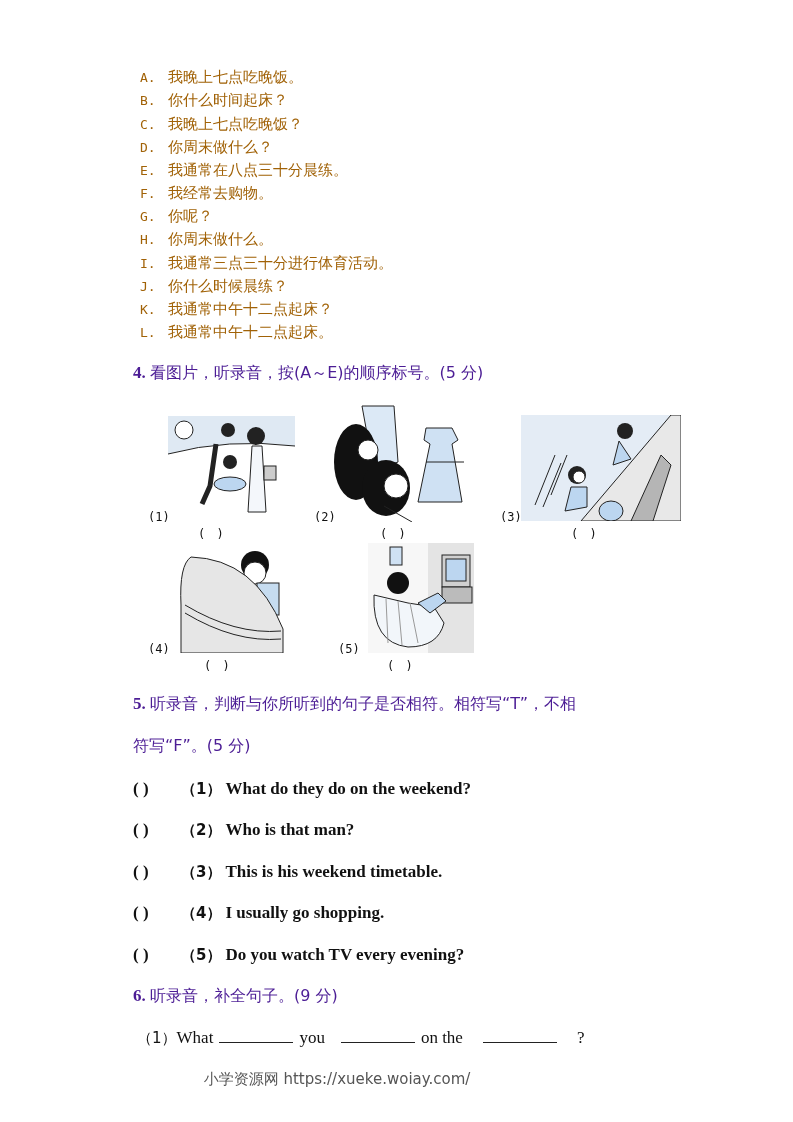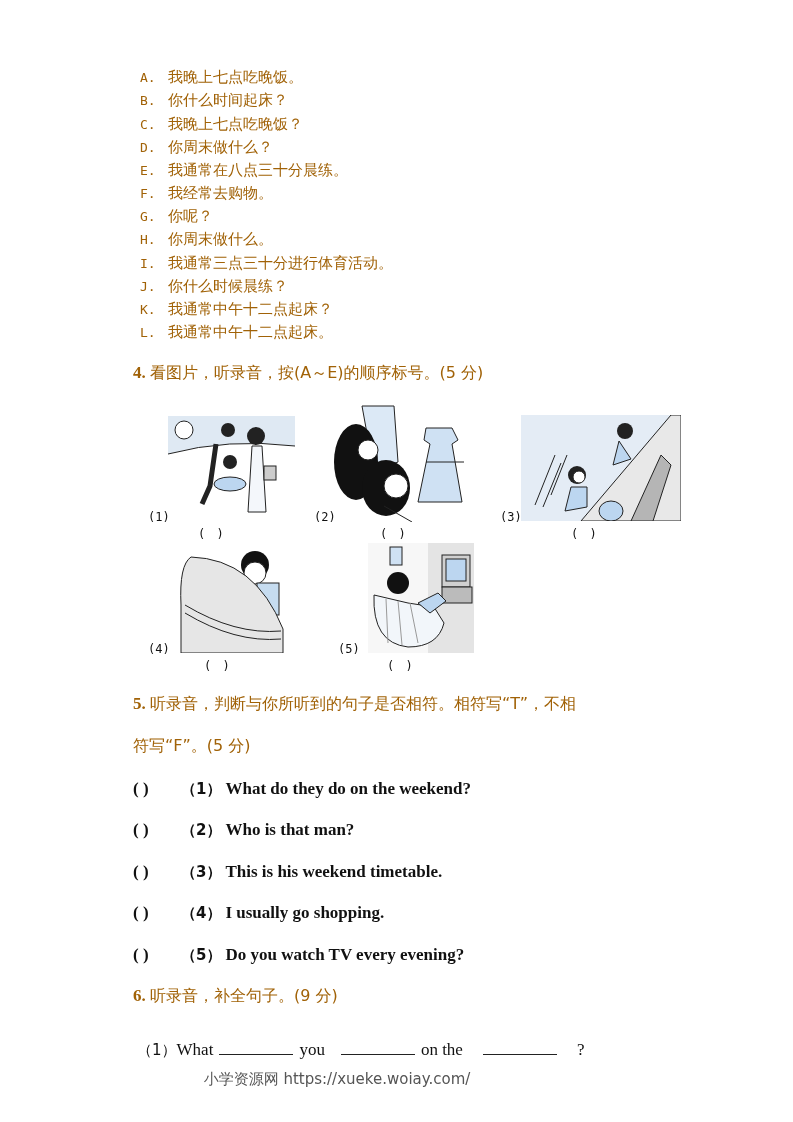--- a/index.html
+++ b/index.html
@@ -7,41 +7,41 @@
     width: 793px; height: 1122px; position: relative; overflow: hidden;
     font-family: "Liberation Serif", "DejaVu Serif", serif; color: #111;
   }
   .opt {
     position: absolute; left: 140px; font-family: "DejaVu Sans", sans-serif;
     font-size: 15px; line-height: 20px; color: #a16207; white-space: nowrap;
   }
   .opt .letter { display: inline-block; width: 28px; font-family: "DejaVu Sans Mono", monospace; font-size: 13px; }
   .heading {
     position: absolute; left: 133px; font-size: 17px; font-weight: bold;
-    white-space: nowrap; color: #a16207;
+    white-space: nowrap; color: #4c1d95;
   }
   .heading .cn { font-family: "DejaVu Sans", sans-serif; font-weight: normal; font-size: 16px; }
   .pic {
     position: absolute; background: #ffffff; overflow: hidden;
   }
   .pic svg { display: block; width: 100%; height: 100%; }
   .picnum {
     position: absolute; font-family: "DejaVu Sans Mono", monospace; font-size: 12px; color: #111;
   }
   .ans {
     position: absolute; font-family: "DejaVu Sans Mono", monospace; font-size: 12px; color: #111;
     letter-spacing: 2px;
   }
   .tf {
     position: absolute; left: 133px; font-size: 17px; white-space: nowrap; color: #111; font-weight: bold;
   }
   .tf .paren { display: inline-block; width: 48px; }
   .tf .num { font-family: "DejaVu Sans", sans-serif; font-size: 15px; margin-right: 4px; }
   .fill {
-    position: absolute; left: 137px; font-size: 17px; white-space: nowrap; margin-top: 12px;
+    position: absolute; left: 137px; font-size: 17px; white-space: nowrap;
   }
   .blank { display: inline-block; width: 74px; border-bottom: 1px solid #222; margin: 0 6px; height: 14px; vertical-align: baseline; }
   .footer {
     position: absolute; left: 0; width: 674px; top: 1070px; text-align: center;
     font-family: "DejaVu Sans", sans-serif; font-size: 15px; color: #555;
   }
 </style>
 </head>
 <body>
 

